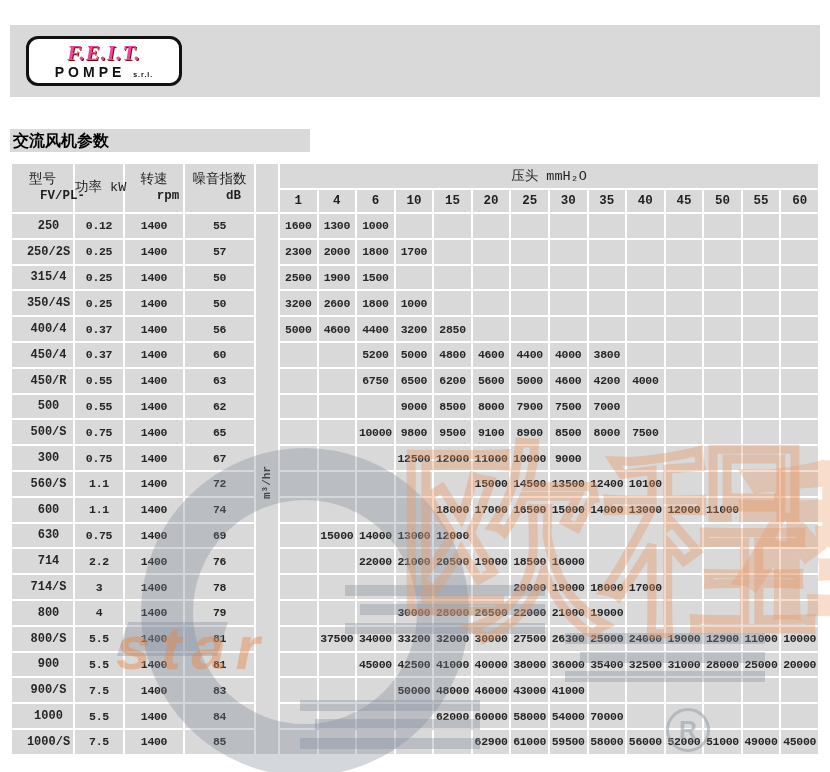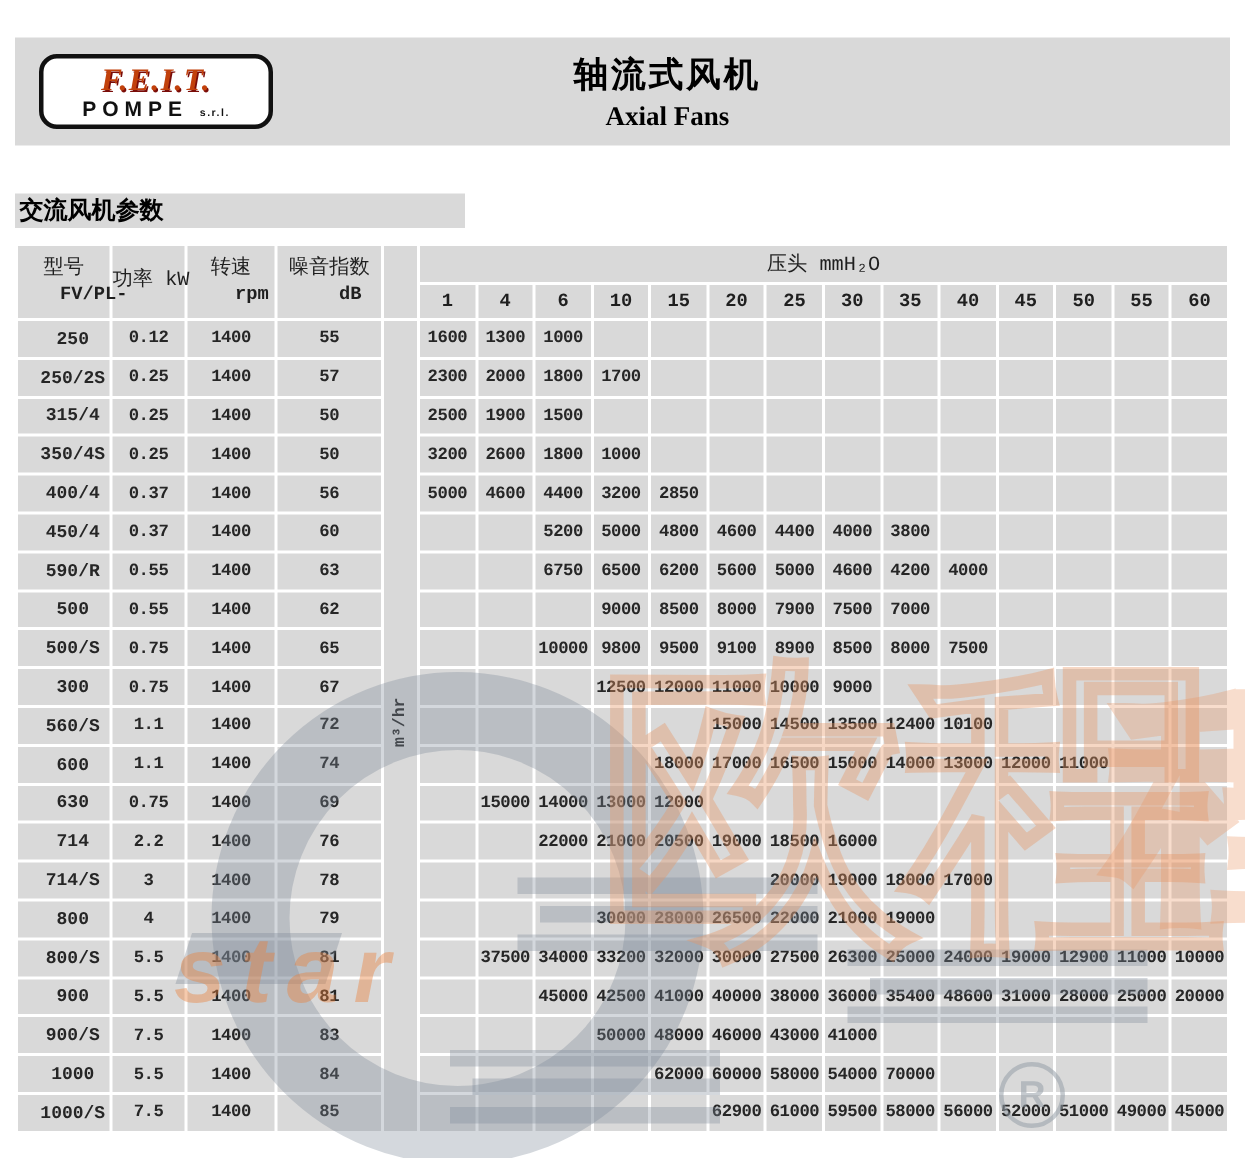--- a/index.html
+++ b/index.html
@@ -4,21 +4,21 @@
 <style>
   html,body{margin:0;padding:0;background:#fff;}
   #page{position:relative;width:830px;height:772px;background:#ffffff;overflow:hidden;
         font-family:"Liberation Sans","DejaVu Sans",sans-serif;color:#1f1f1f;}
 
   
   .banner{position:absolute;left:10px;top:25px;width:810px;height:72px;background:#d9d9d9;}
   .logo{position:absolute;left:16px;top:11px;width:156px;height:50px;background:#fff;
         border:3px solid #111;border-radius:12px;text-align:center;box-sizing:border-box;}
   .logo-brand{font-family:"Liberation Serif","DejaVu Serif",serif;font-weight:bold;font-style:italic;
-        font-size:21px;color:#c2410c;letter-spacing:1px;line-height:24px;margin-top:2px;
+        font-size:21px;color:#ec4899;letter-spacing:1px;line-height:24px;margin-top:2px;
         text-shadow:1px 1px 0 #7a0c08;text-align:center;}
   .logo-sub{font-size:14px;font-weight:bold;color:#111;letter-spacing:4px;line-height:15px;}
   .logo-srl{font-size:7px;font-weight:bold;color:#111;letter-spacing:1px;}
   .titles{position:absolute;left:180px;right:120px;top:0;height:100%;text-align:center;}
   .title-zh{font-size:23px;font-weight:bold;color:#000;margin-top:9px;letter-spacing:2px;}
   .title-en{font-family:"Liberation Serif","DejaVu Serif",serif;font-size:18px;font-weight:bold;color:#000;margin-top:2px;}
 
   
   .section-strip{position:absolute;left:10px;top:129px;width:300px;height:23px;background:#d9d9d9;}
   .section-title{font-size:16px;font-weight:bold;line-height:23px;padding-left:3px;color:#000;}
@@ -53,24 +53,20 @@
 </style>
 </head>
 <body>
 
 <div id="page">
 
   <div class="banner">
     <div class="logo">
       <div class="logo-brand">F.E.I.T.</div>
       <div class="logo-sub"><span>POMPE</span> <span class="logo-srl">s.r.l.</span></div>
-    </div>
-    <div class="titles">
-      <div class="title-zh">轴流式风机</div>
-      <div class="title-en">Axial Fans</div>
     </div>
   </div>
 
   <div class="section-strip">
     <div class="section-title">交流风机参数</div>
   </div>
 
   <div class="tbl-wrap">
     <table>
       <colgroup>
@@ -233,21 +229,21 @@
             <td>4400</td>
             <td>4000</td>
             <td>3800</td>
             <td></td>
             <td></td>
             <td></td>
             <td></td>
             <td></td>
           </tr>
           <tr>
-            <td class="model-cell">590/R</td>
+            <td class="model-cell">450/R</td>
             <td>0.55</td>
             <td>1400</td>
             <td>63</td>
             <td></td>
             <td></td>
             <td>6750</td>
             <td>6500</td>
             <td>6200</td>
             <td>5600</td>
             <td>5000</td>
@@ -466,21 +462,21 @@
             <td>81</td>
             <td></td>
             <td></td>
             <td>45000</td>
             <td>42500</td>
             <td>41000</td>
             <td>40000</td>
             <td>38000</td>
             <td>36000</td>
             <td>35400</td>
-            <td>48600</td>
+            <td>32500</td>
             <td>31000</td>
             <td>28000</td>
             <td>25000</td>
             <td>20000</td>
           </tr>
           <tr>
             <td class="model-cell">900/S</td>
             <td>7.5</td>
             <td>1400</td>
             <td>83</td>

